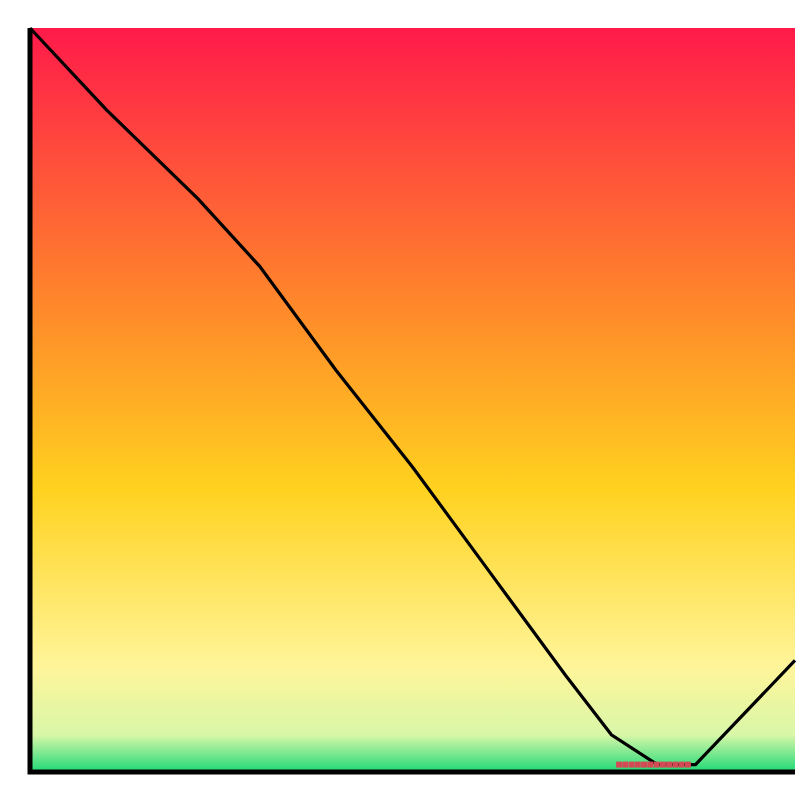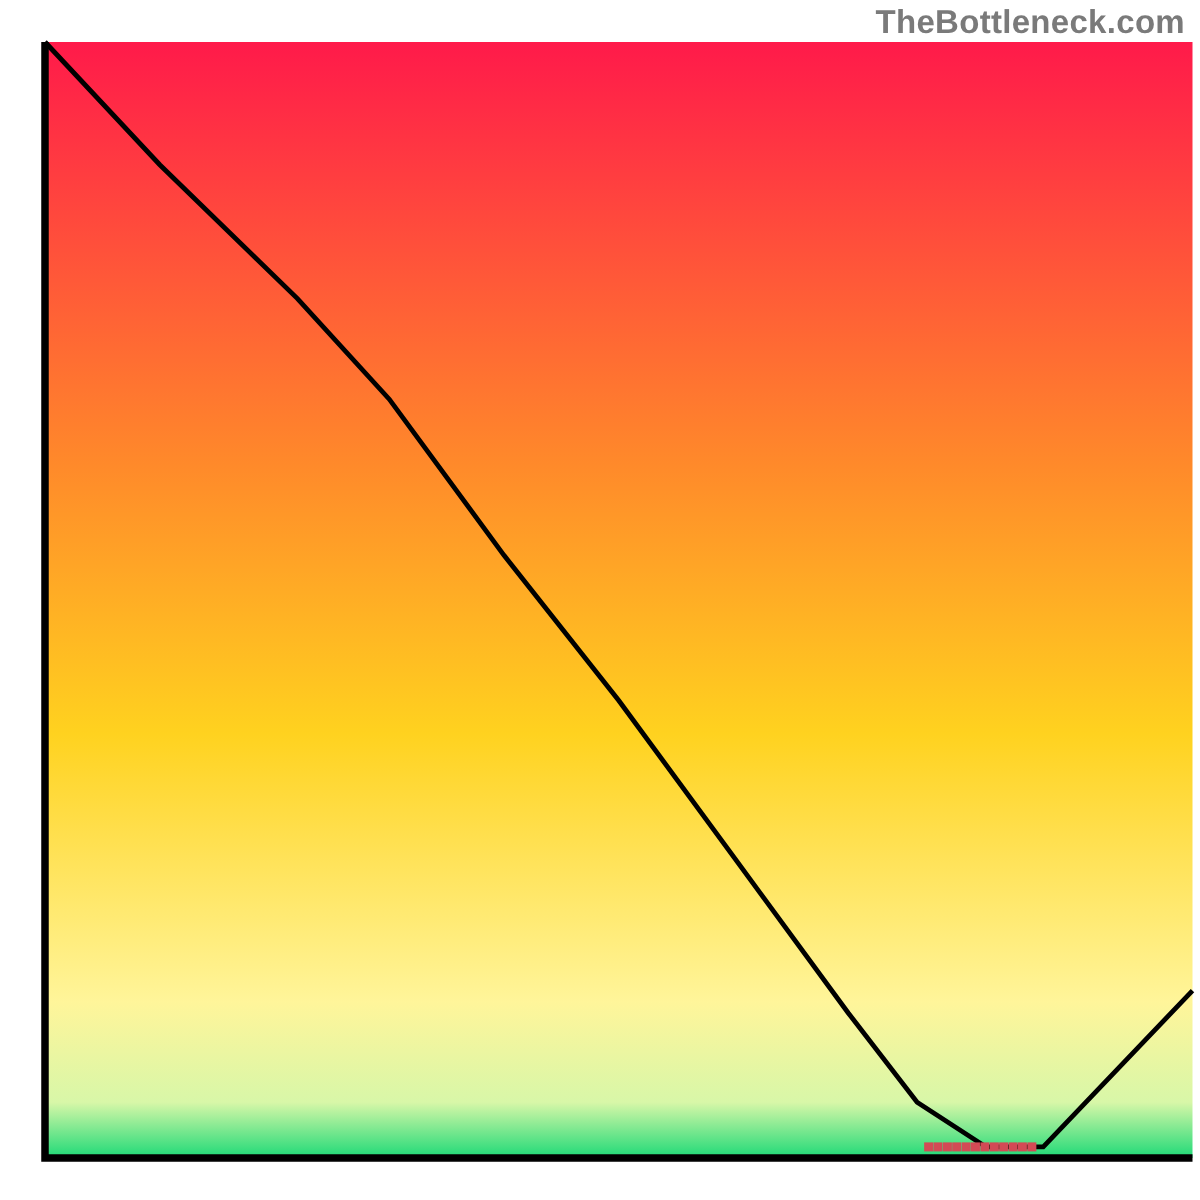--- a/index.html
+++ b/index.html
@@ -15,21 +15,20 @@
     color: #7a7a7a;
     letter-spacing: 0.2px;
     z-index: 3;
   }
   svg.chart { position: absolute; top: 0; left: 0; }
 </style>
 </head>
 <body>
 <div class="wrap">
 
-<div class="watermark">TheBottleneck.com</div>
 
 <svg class="chart" width="800" height="800" viewBox="0 0 800 800">
   <defs>
     <linearGradient id="bg" x1="0" y1="0" x2="0" y2="1">
       <stop id="g0" offset="0%" stop-color="#ff1a4a"></stop>
       <stop id="g1" offset="38%" stop-color="#ff8a2a"></stop>
       <stop id="g2" offset="62%" stop-color="#ffd21f"></stop>
       <stop id="g3" offset="86%" stop-color="#fff59a"></stop>
       <stop id="g4" offset="95%" stop-color="#d8f7a8"></stop>
       <stop id="g5" offset="100%" stop-color="#1ed977"></stop>

